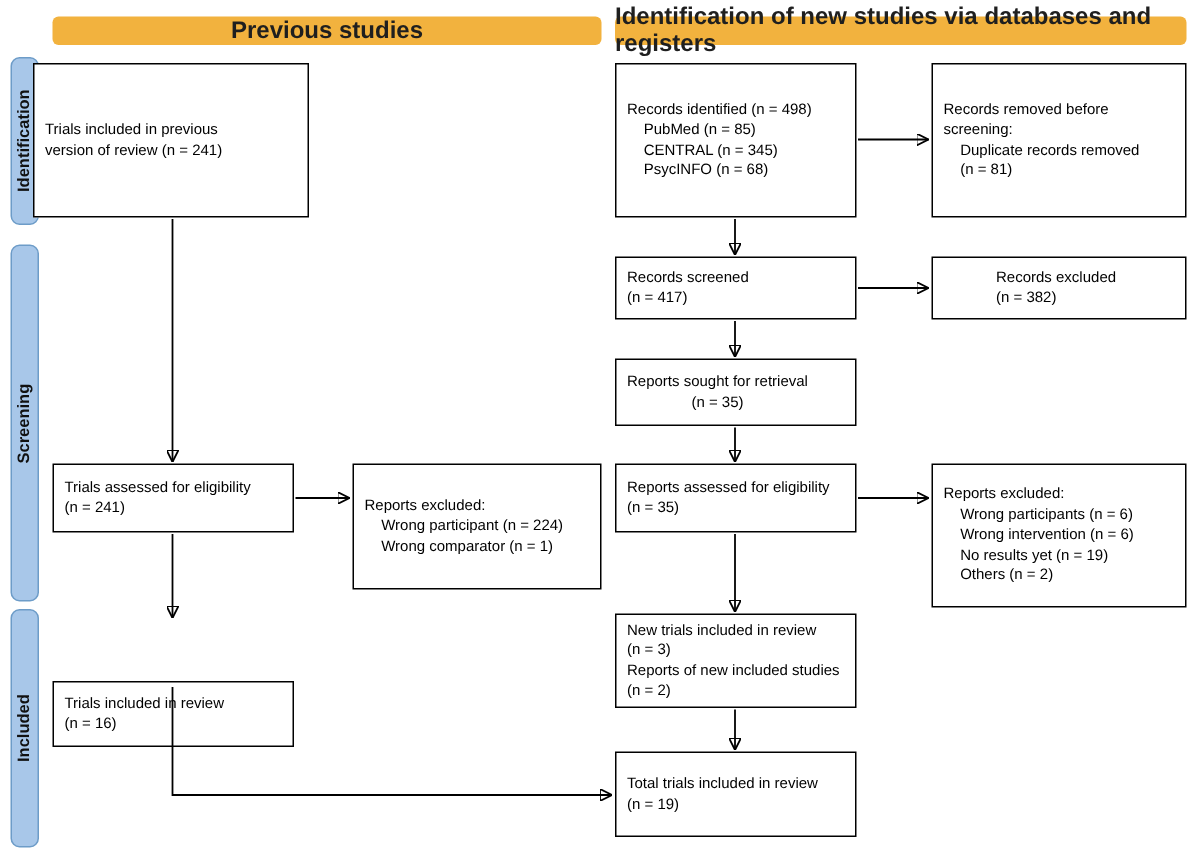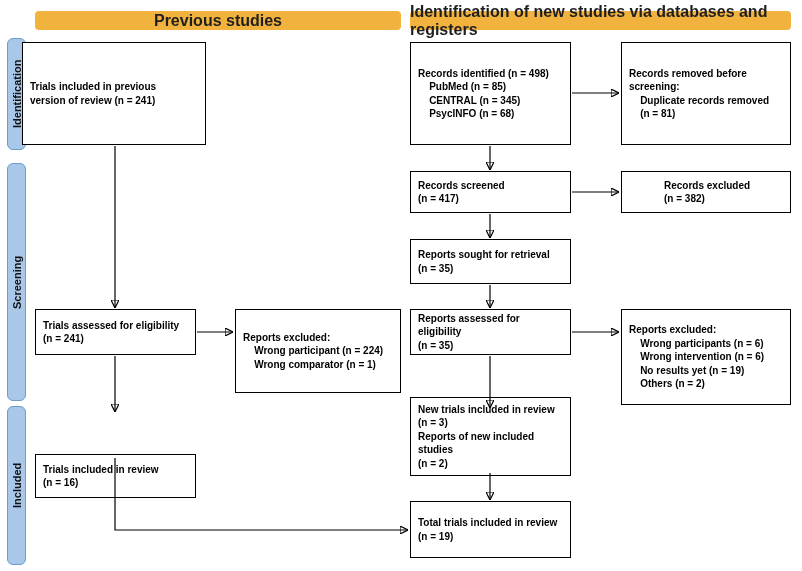--- a/index.html
+++ b/index.html
@@ -40,21 +40,20 @@
     writing-mode: vertical-rl;
     transform: rotate(180deg);
   }
   .box {
     position: absolute;
     background: #ffffff;
     border: 1px solid var(--box-border, #000000);
     display: flex;
     align-items: center;
     padding: 4px 7px;
-    font-weight: bold;
   }
   .box-text {
     font-size: 10px;
     line-height: 1.35;
     white-space: pre-wrap;
     color: #000000;
   }
   .arrows {
     position: absolute;
     inset: 0;
@@ -119,36 +118,36 @@
     (n = 81)</span>
   </div>
   <div class="box" style="left:410px; top:171px; width:161px; height:42px;">
     <span class="box-text">Records screened
 (n = 417)</span>
   </div>
   <div class="box" style="left:621px; top:171px; width:170px; height:42px;padding-left:42px;">
     <span class="box-text">Records excluded
 (n = 382)</span>
   </div>
-  <div class="box" style="left:410px; top:239px; width:161px; height:45px;">
+  <div class="box" style="left:410px; top:239px; width:161px; height:45px;text-align:center;">
     <span class="box-text">Reports sought for retrieval
 (n = 35)</span>
   </div>
   <div class="box" style="left:410px; top:309px; width:161px; height:46px;">
     <span class="box-text">Reports assessed for eligibility
 (n = 35)</span>
   </div>
   <div class="box" style="left:621px; top:309px; width:170px; height:96px;">
     <span class="box-text">Reports excluded:
     Wrong participants (n = 6)
     Wrong intervention (n = 6)
     No results yet (n = 19)
     Others (n = 2)</span>
   </div>
-  <div class="box" style="left:410px; top:397px; width:161px; height:79px;">
+  <div class="box" style="left:410px; top:409px; width:161px; height:63px;">
     <span class="box-text">New trials included in review
 (n = 3)
 Reports of new included studies
 (n = 2)</span>
   </div>
   <div class="box" style="left:410px; top:501px; width:161px; height:57px;">
     <span class="box-text">Total trials included in review
 (n = 19)</span>
   </div>
 

